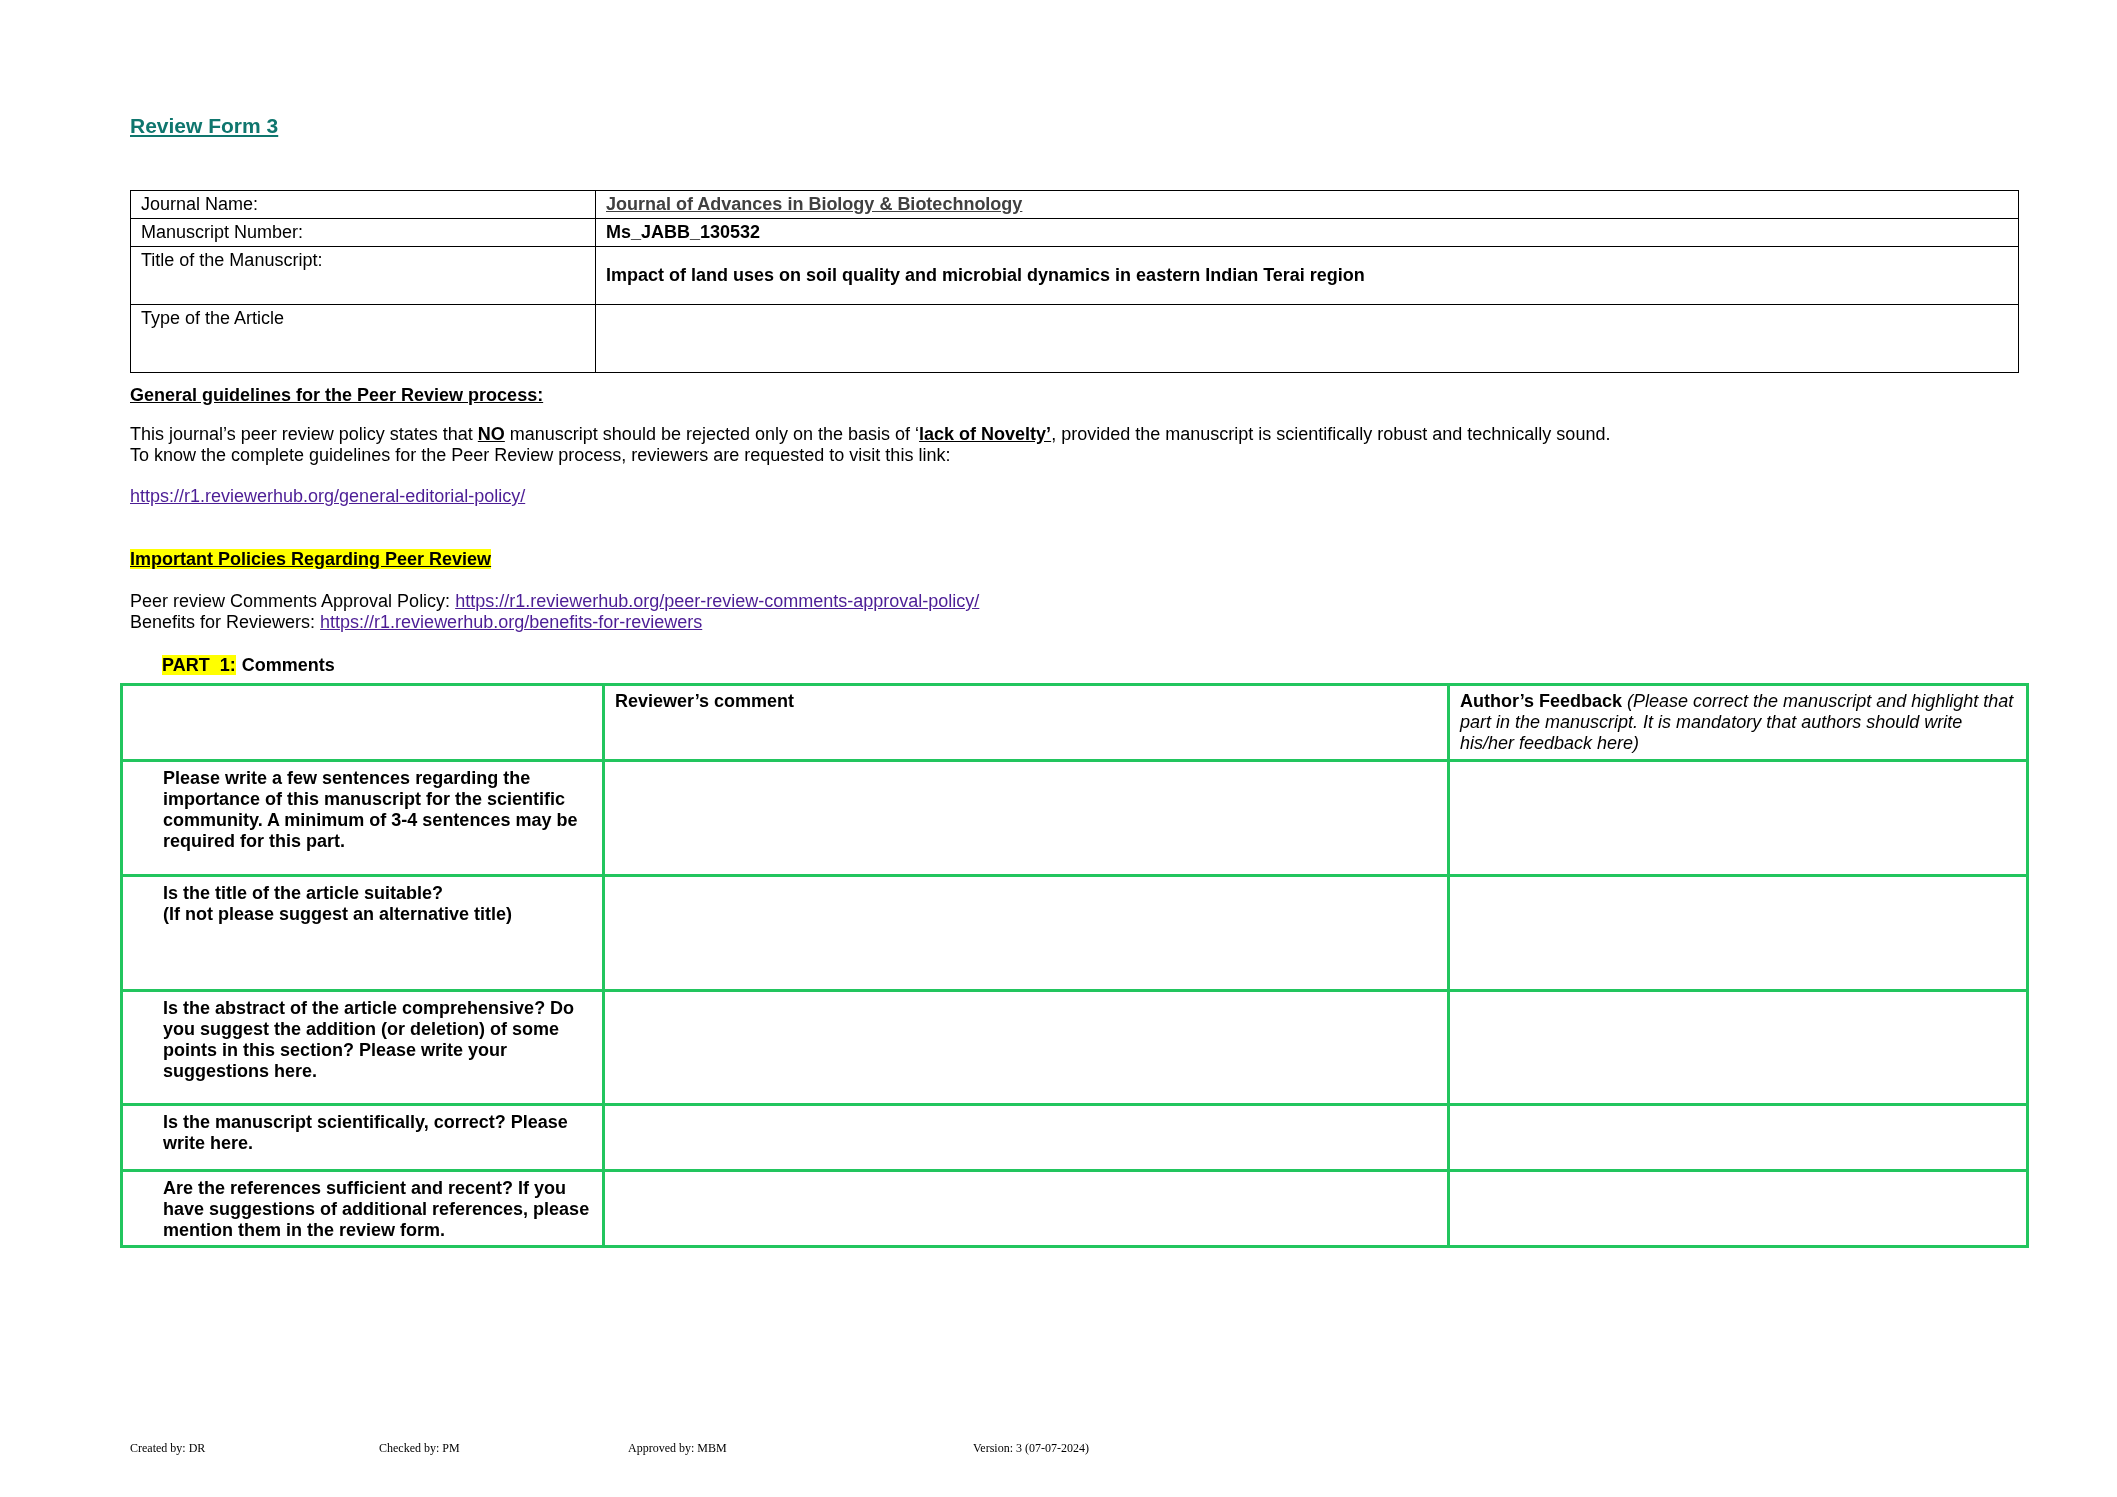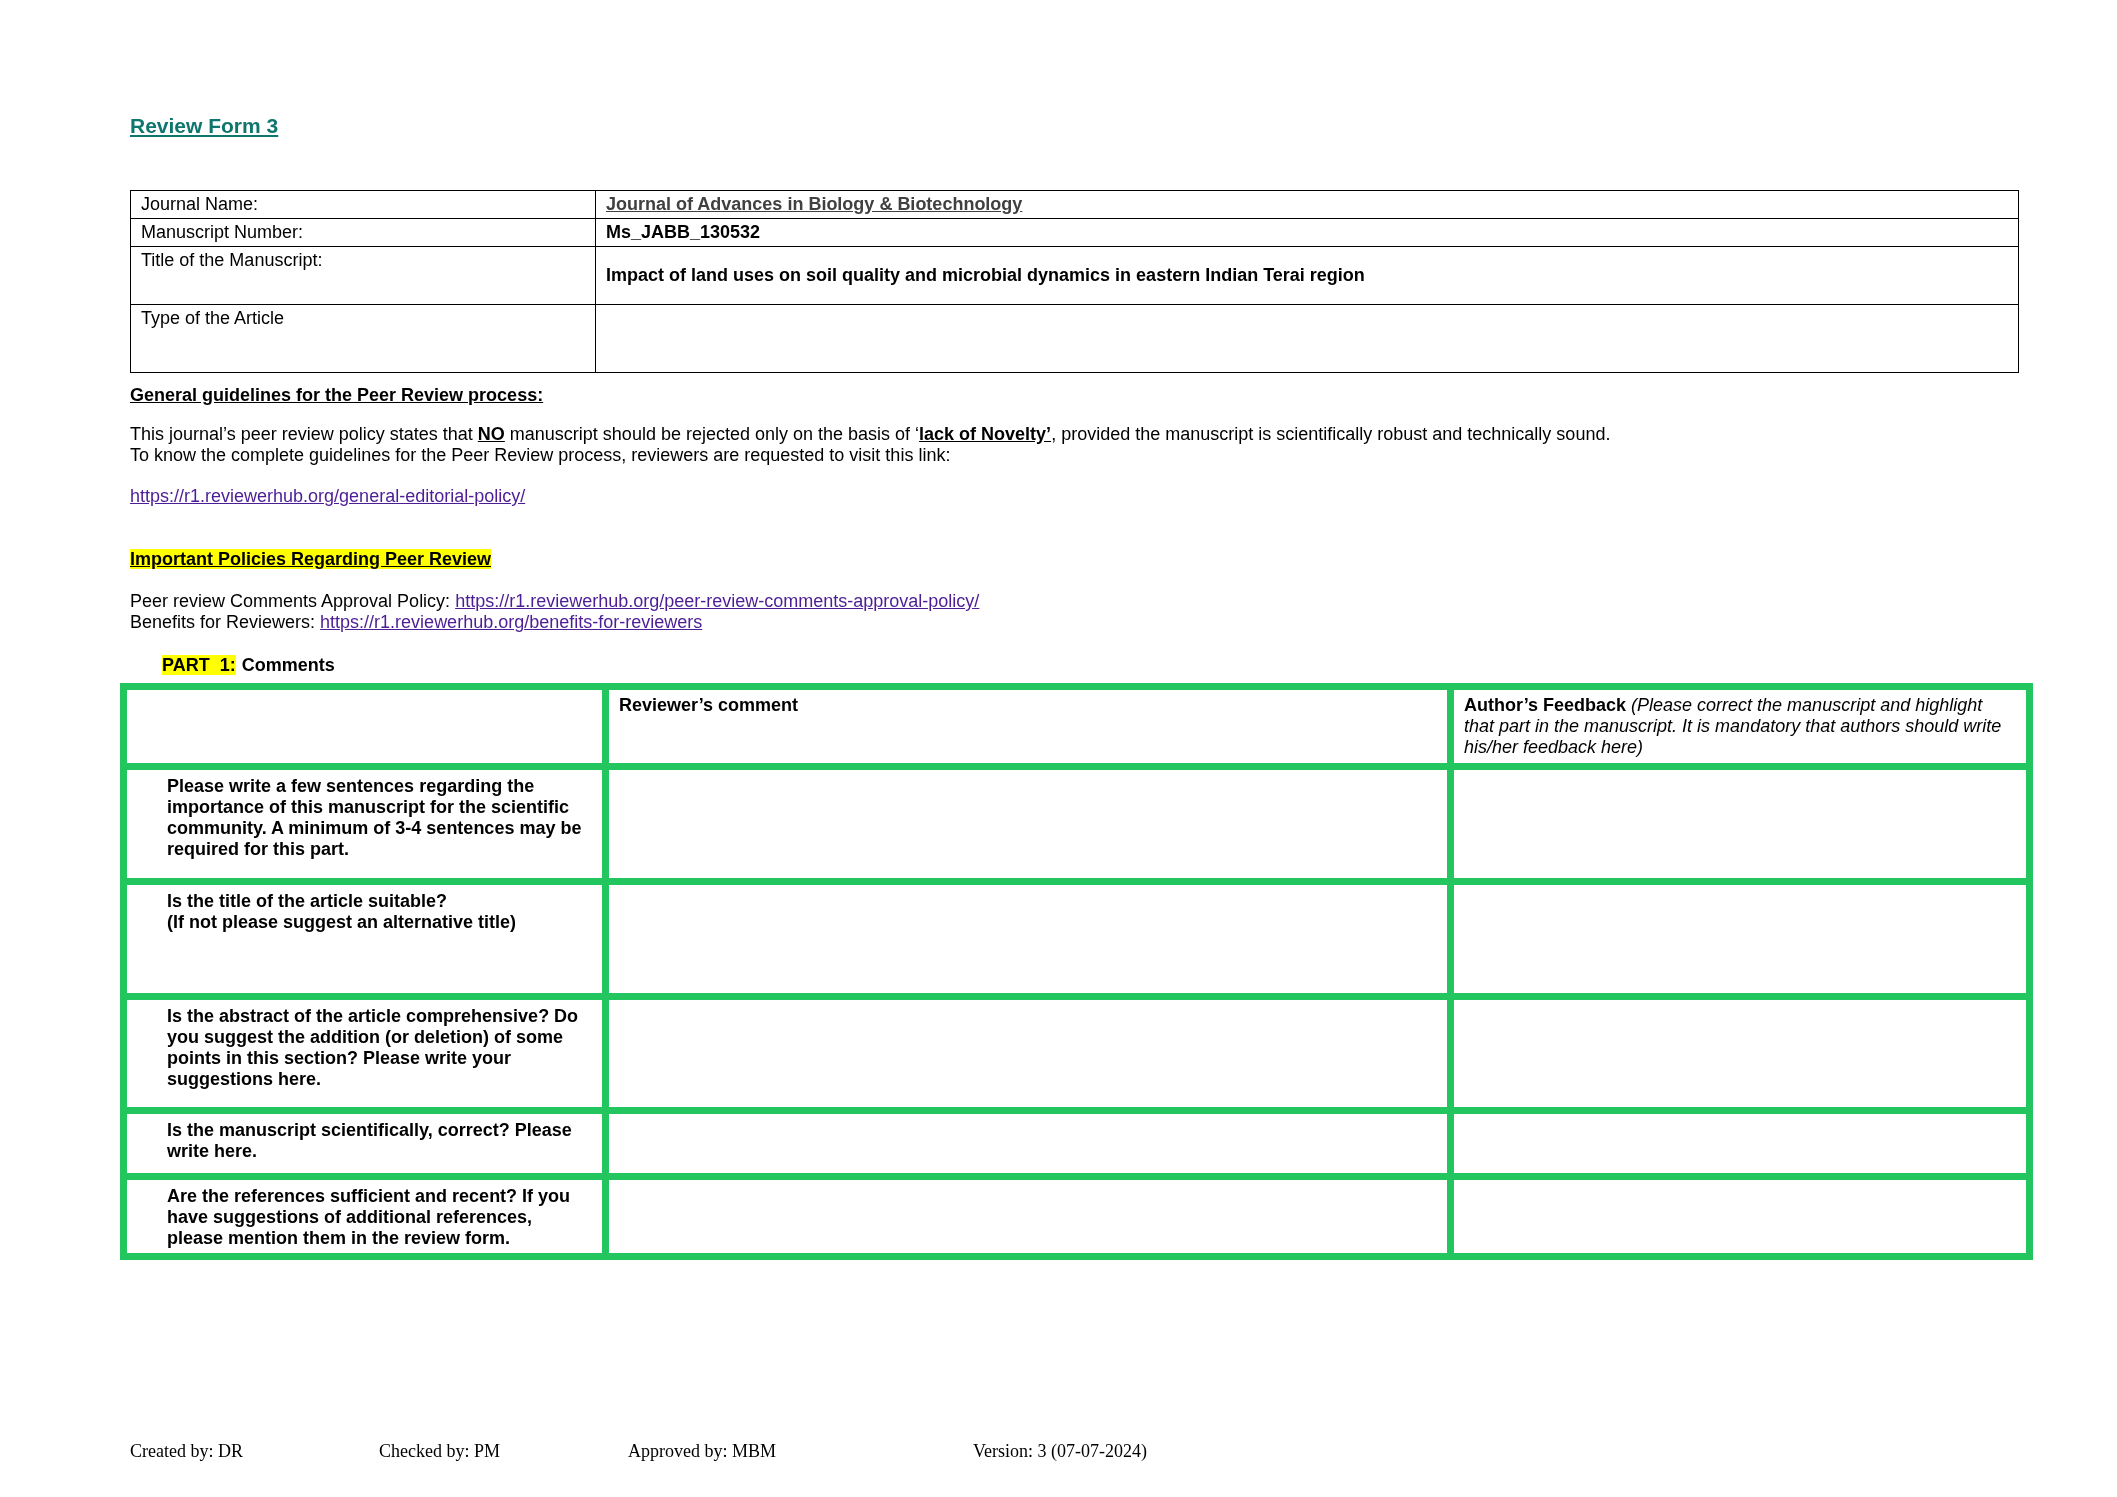--- a/index.html
+++ b/index.html
@@ -88,21 +88,21 @@
 
   
   .comments-table {
     border-collapse: collapse;
     table-layout: fixed;
     width: 1906px;
     margin-left: -10px;
     margin-top: 7px;
   }
   .comments-table td {
-    border: 7px solid #22c55e;
+    border: 3px solid #22c55e;
     vertical-align: top;
     font-size: 18px;
     line-height: 21px;
     padding: 5px 10px;
   }
   .cc1 { width: 482px; }
   .cc2 { width: 845px; }
   .cc3 { width: 579px; }
   .ct-header { height: 66px; }
   .ct-r1 { height: 115px; }
@@ -116,21 +116,21 @@
     white-space: pre-line;
     padding: 6px 10px 4px 40px !important;
   }
   .a-cell { cursor: text; }
 
   
   .footer span {
     position: absolute;
     top: 1441px;
     font-family: "Liberation Serif", serif;
-    font-size: 18px;
+    font-size: 12px;
     white-space: nowrap;
   }
   .f-created { left: 130px; }
   .f-checked { left: 379px; }
   .f-approved { left: 628px; }
   .f-version { left: 973px; }
 </style>
 </head>
 <body>
 

